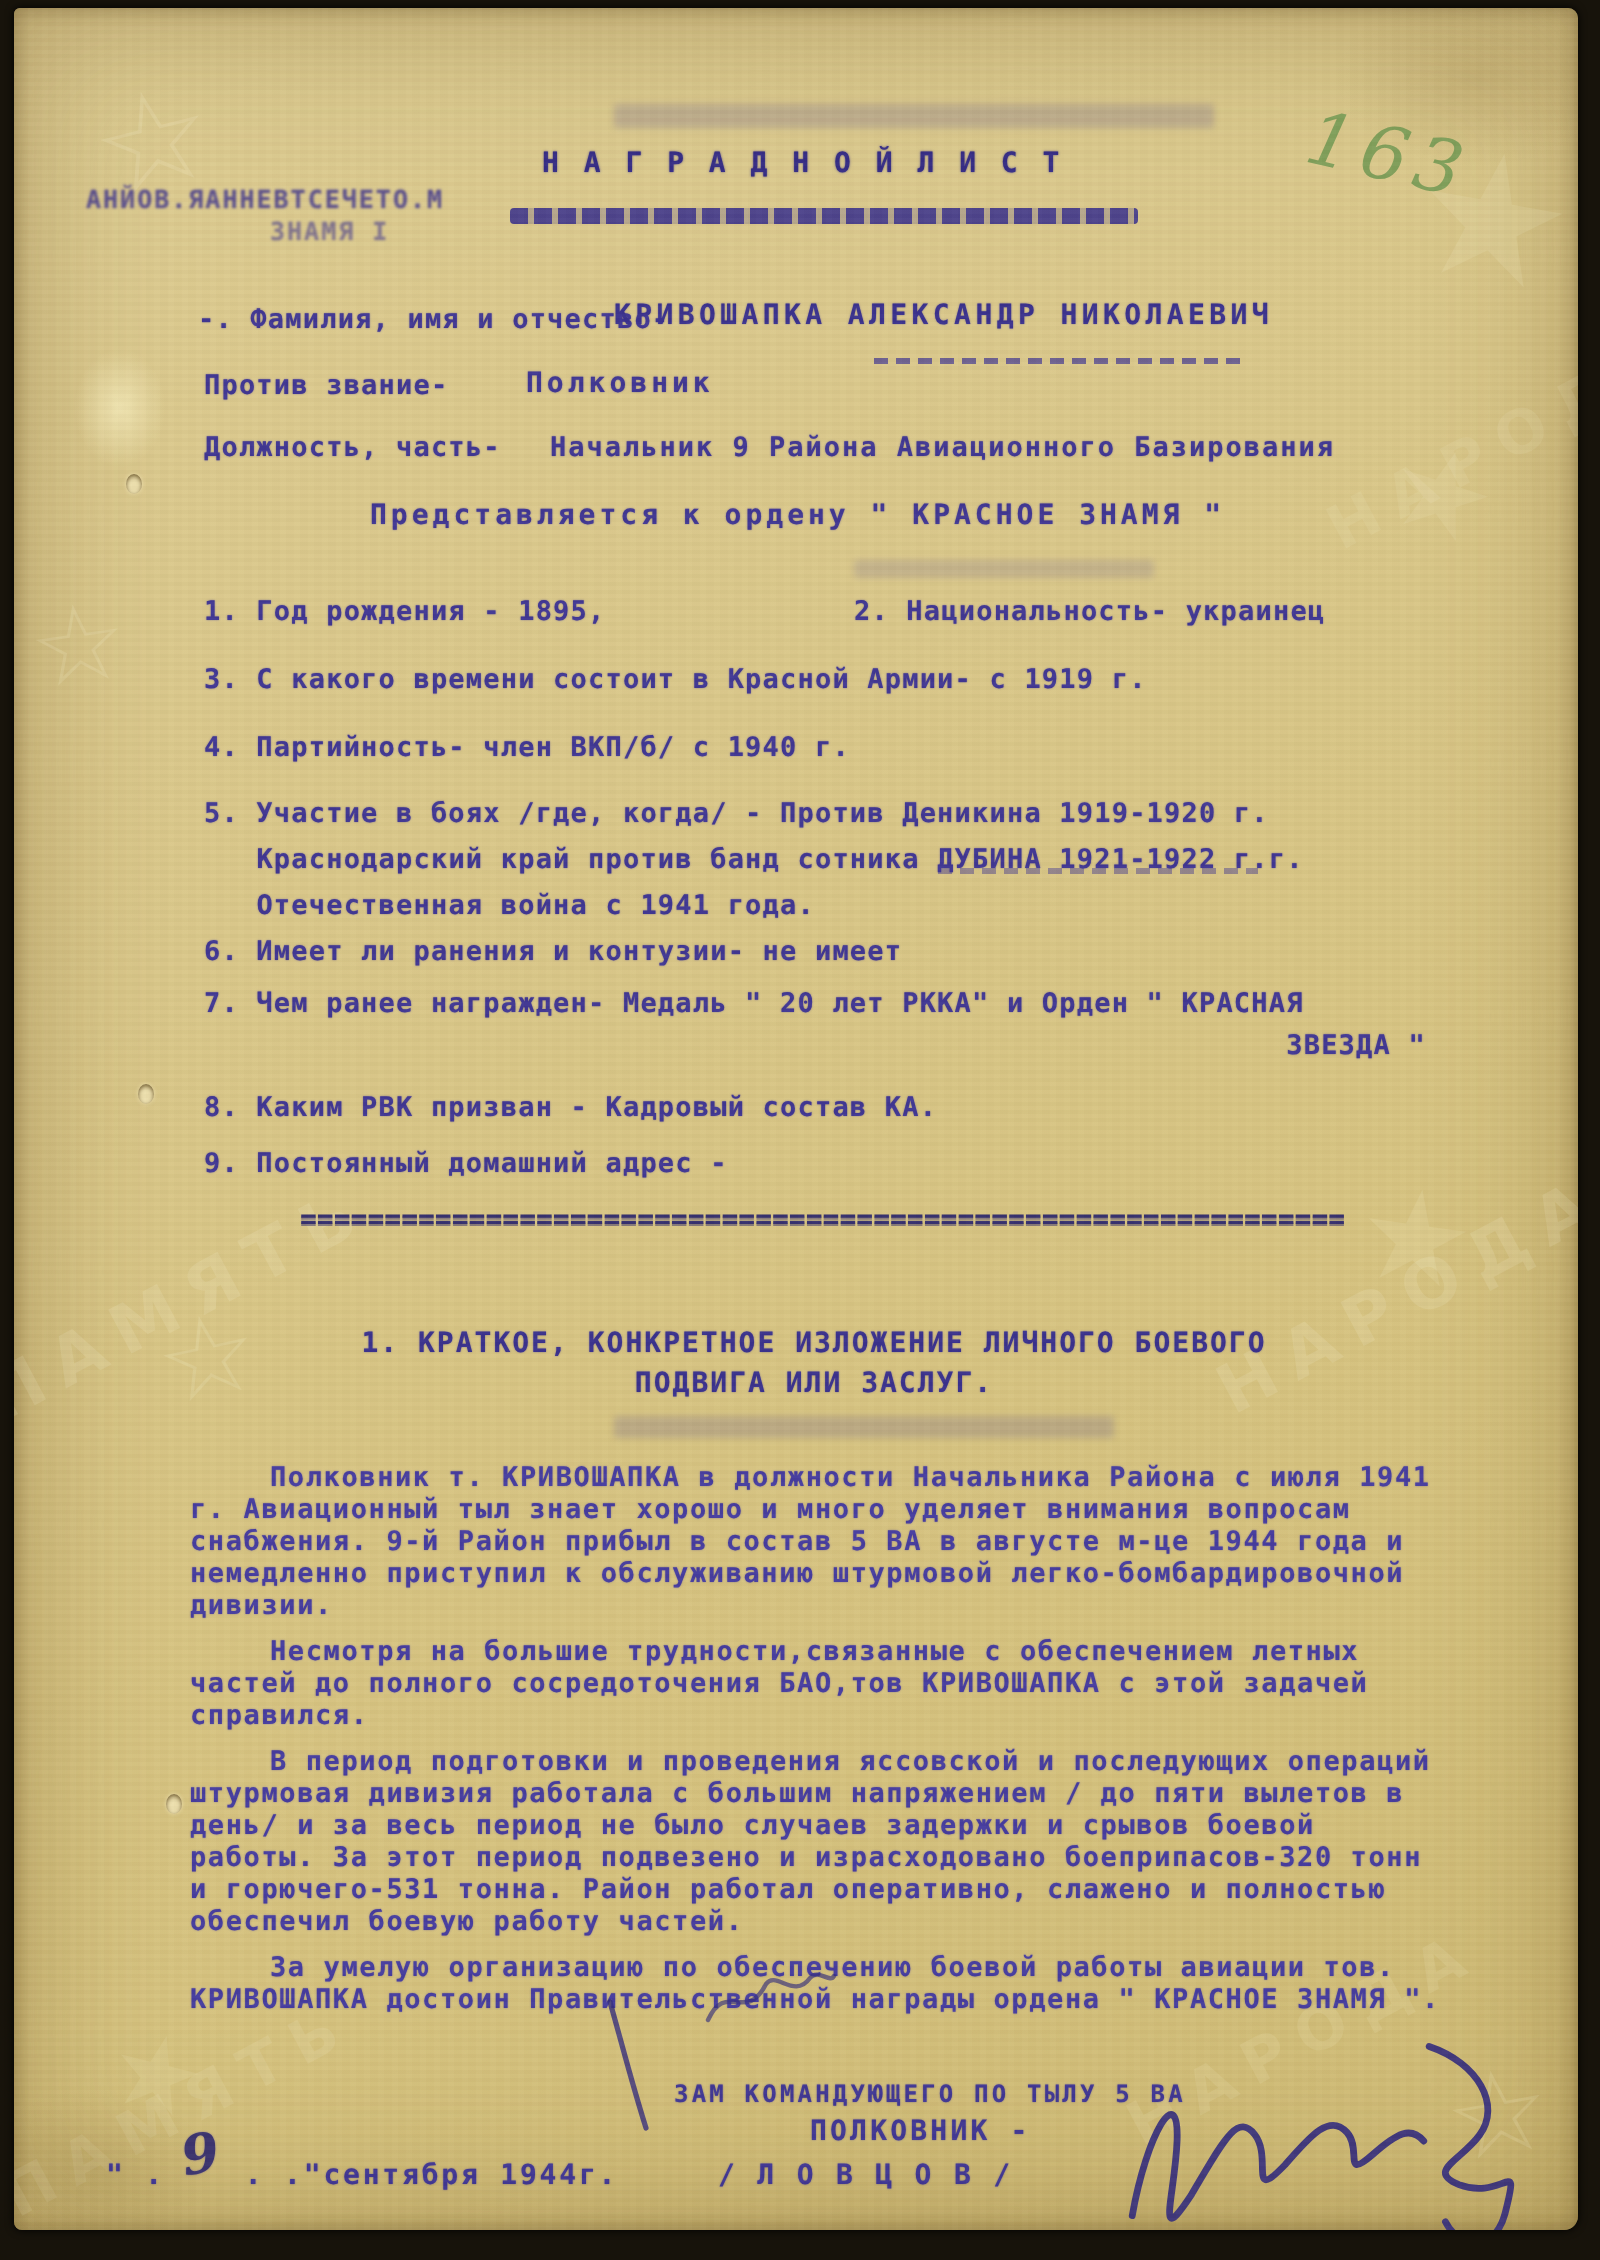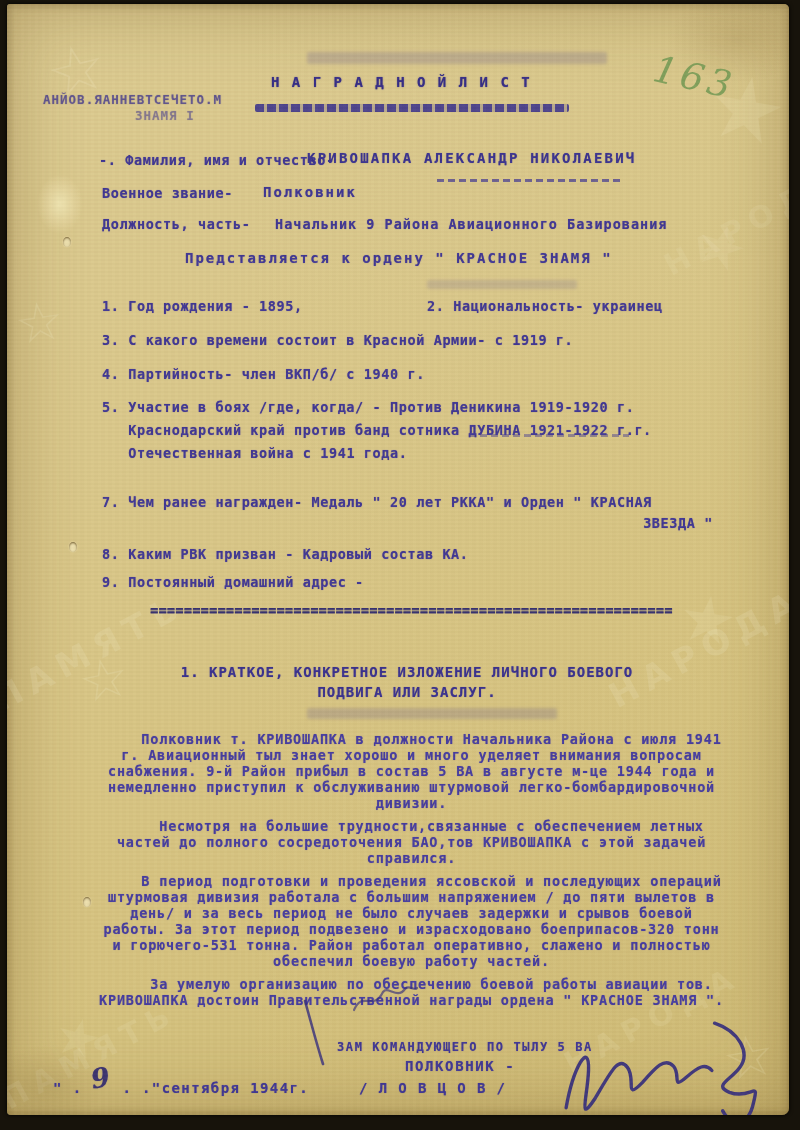--- a/index.html
+++ b/index.html
@@ -36,21 +36,21 @@
   .name-val{font-size:14px;letter-spacing:2.2px;color:#38308e;}
   .title{font-size:14px;letter-spacing:2px;color:#332b86;text-shadow:0 0 1.2px rgba(50,43,134,.8);}
   .prewrap{white-space:pre-wrap;line-height:23px;}
   .prewrap7{white-space:pre-wrap;line-height:21px;}
   .centerblock{white-space:pre-line;text-align:center;line-height:20px;}
   .bodytext{
     position:absolute;left:88px;top:727px;width:633px;
     font-weight:bold;color:#443ba0;font-size:13.5px;letter-spacing:.8px;
     line-height:16px;text-shadow:0 0 1px rgba(68,59,160,.55);
   }
-  .bodytext p{margin:0 0 7px 0;text-indent:40px;white-space:normal;text-align:center;}
+  .bodytext p{margin:0 0 7px 0;text-indent:40px;white-space:normal;}
   .bleed{
     color:rgba(58,48,138,.50);filter:blur(.6px);
     font-size:12.5px;letter-spacing:1px;
   }
   .strike-bar{
     position:absolute;height:8px;
     background:repeating-linear-gradient(90deg,#38308c 0 9px, rgba(56,48,140,.25) 9px 12px);
     opacity:.88;border-radius:2px;
   }
   .dash-underline{
@@ -121,34 +121,35 @@
     <div class="smudge" style="left:300px;top:704px;width:250px;height:11px;"></div>
     <div class="smudge" style="left:420px;top:276px;width:150px;height:9px;opacity:.8;"></div>
 
     <div class="tw title" style="left:264px;top:70px;">Н А Г Р А Д Н О Й   Л И С Т</div>
     <div class="strike-bar" style="left:248px;top:100px;width:314px;"></div>
     <div class="sheetnum">163</div>
 
     <div class="tw" style="left:92px;top:148px;">-. Фамилия, имя и отчество-</div>
     <div class="tw name-val" style="left:300px;top:146px;">КРИВОШАПКА АЛЕКСАНДР НИКОЛАЕВИЧ</div>
     <div class="dash-underline" style="left:430px;top:175px;width:184px;"></div>
-    <div class="tw" style="left:95px;top:181px;">Военное звание-</div>
+    <div class="tw" style="left:95px;top:181px;">Против звание-</div>
     <div class="tw spaced" style="left:256px;top:180px;">Полковник</div>
     <div class="tw" style="left:95px;top:212px;">Должность, часть-</div>
     <div class="tw" style="left:268px;top:212px;letter-spacing:1px;text-align:right;">Начальник 9 Района Авиационного Базирования</div>
     <div class="tw spaced" style="left:178px;top:246px;">Представляется к ордену " КРАСНОЕ ЗНАМЯ "</div>
 
     <div class="tw" style="left:95px;top:294px;">1. Год рождения - 1895,</div>
     <div class="tw" style="left:420px;top:294px;">2. Национальность- украинец</div>
     <div class="tw" style="left:95px;top:328px;">3. С какого времени состоит в Красной Армии- с 1919 г.</div>
     <div class="tw" style="left:95px;top:362px;">4. Партийность- член ВКП/б/ с 1940 г.</div>
     <div class="tw prewrap" style="left:95px;top:392px;">5. Участие в боях /где, когда/ - Против Деникина 1919-1920 г.
    Краснодарский край против банд сотника ДУБИНА 1921-1922 г.г.
    Отечественная война с 1941 года.</div>
     <div class="dash-underline" style="left:462px;top:430px;width:160px;opacity:.45;"></div>
+    <div class="tw" style="left:95px;top:464px;">6. Имеет ли ранения и контузии- не имеет</div>
     <div class="tw prewrap7" style="left:95px;top:488px;">7. Чем ранее награжден- Медаль " 20 лет РККА" и Орден " КРАСНАЯ
                                                               ЗВЕЗДА "</div>
     <div class="tw" style="left:95px;top:542px;">8. Каким РВК призван - Кадровый состав КА.</div>
     <div class="tw" style="left:95px;top:570px;">9. Постоянный домашний адрес -</div>
 
     <div class="tw" style="left:143px;top:598px;font-size:14px;letter-spacing:0;color:#353070;text-shadow:0 1px 0 rgba(53,48,112,.5);">==============================================================</div>
 
     <div class="tw centerblock" style="left:95px;top:658px;width:610px;font-size:14px;letter-spacing:1px;color:#38308e;">1. КРАТКОЕ, КОНКРЕТНОЕ ИЗЛОЖЕНИЕ ЛИЧНОГО БОЕВОГО
 ПОДВИГА ИЛИ ЗАСЛУГ.</div>
 

